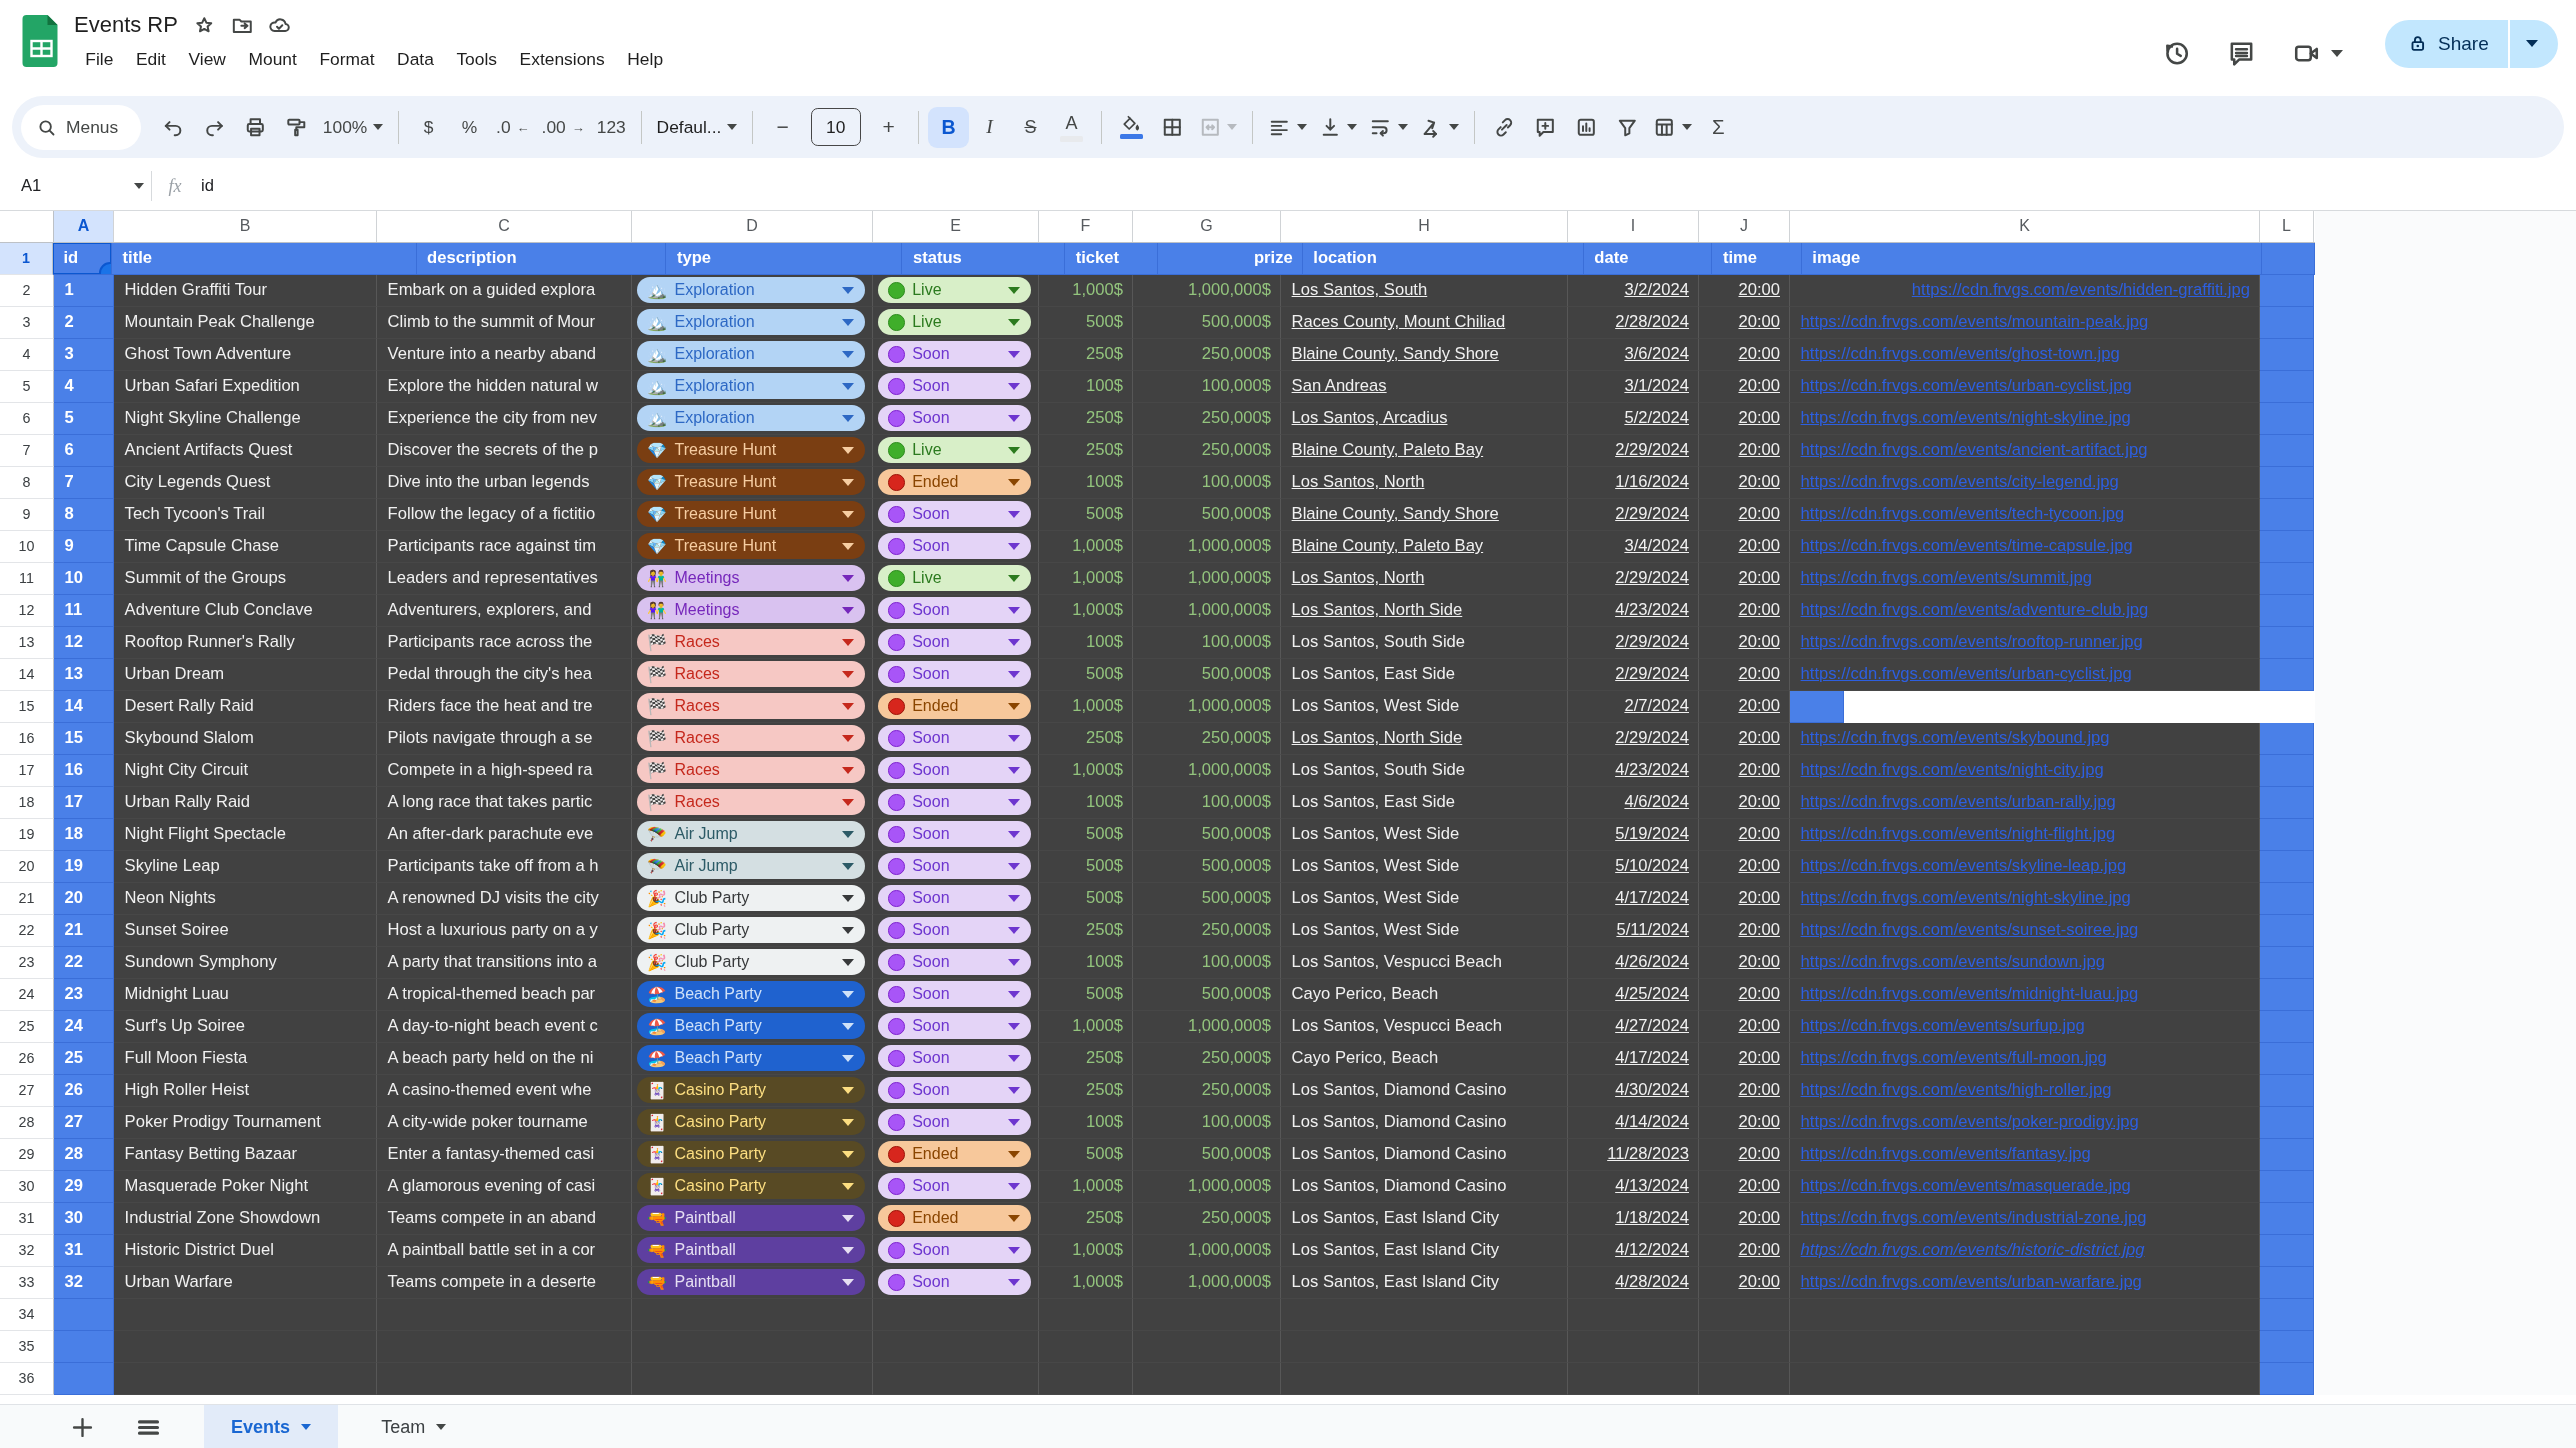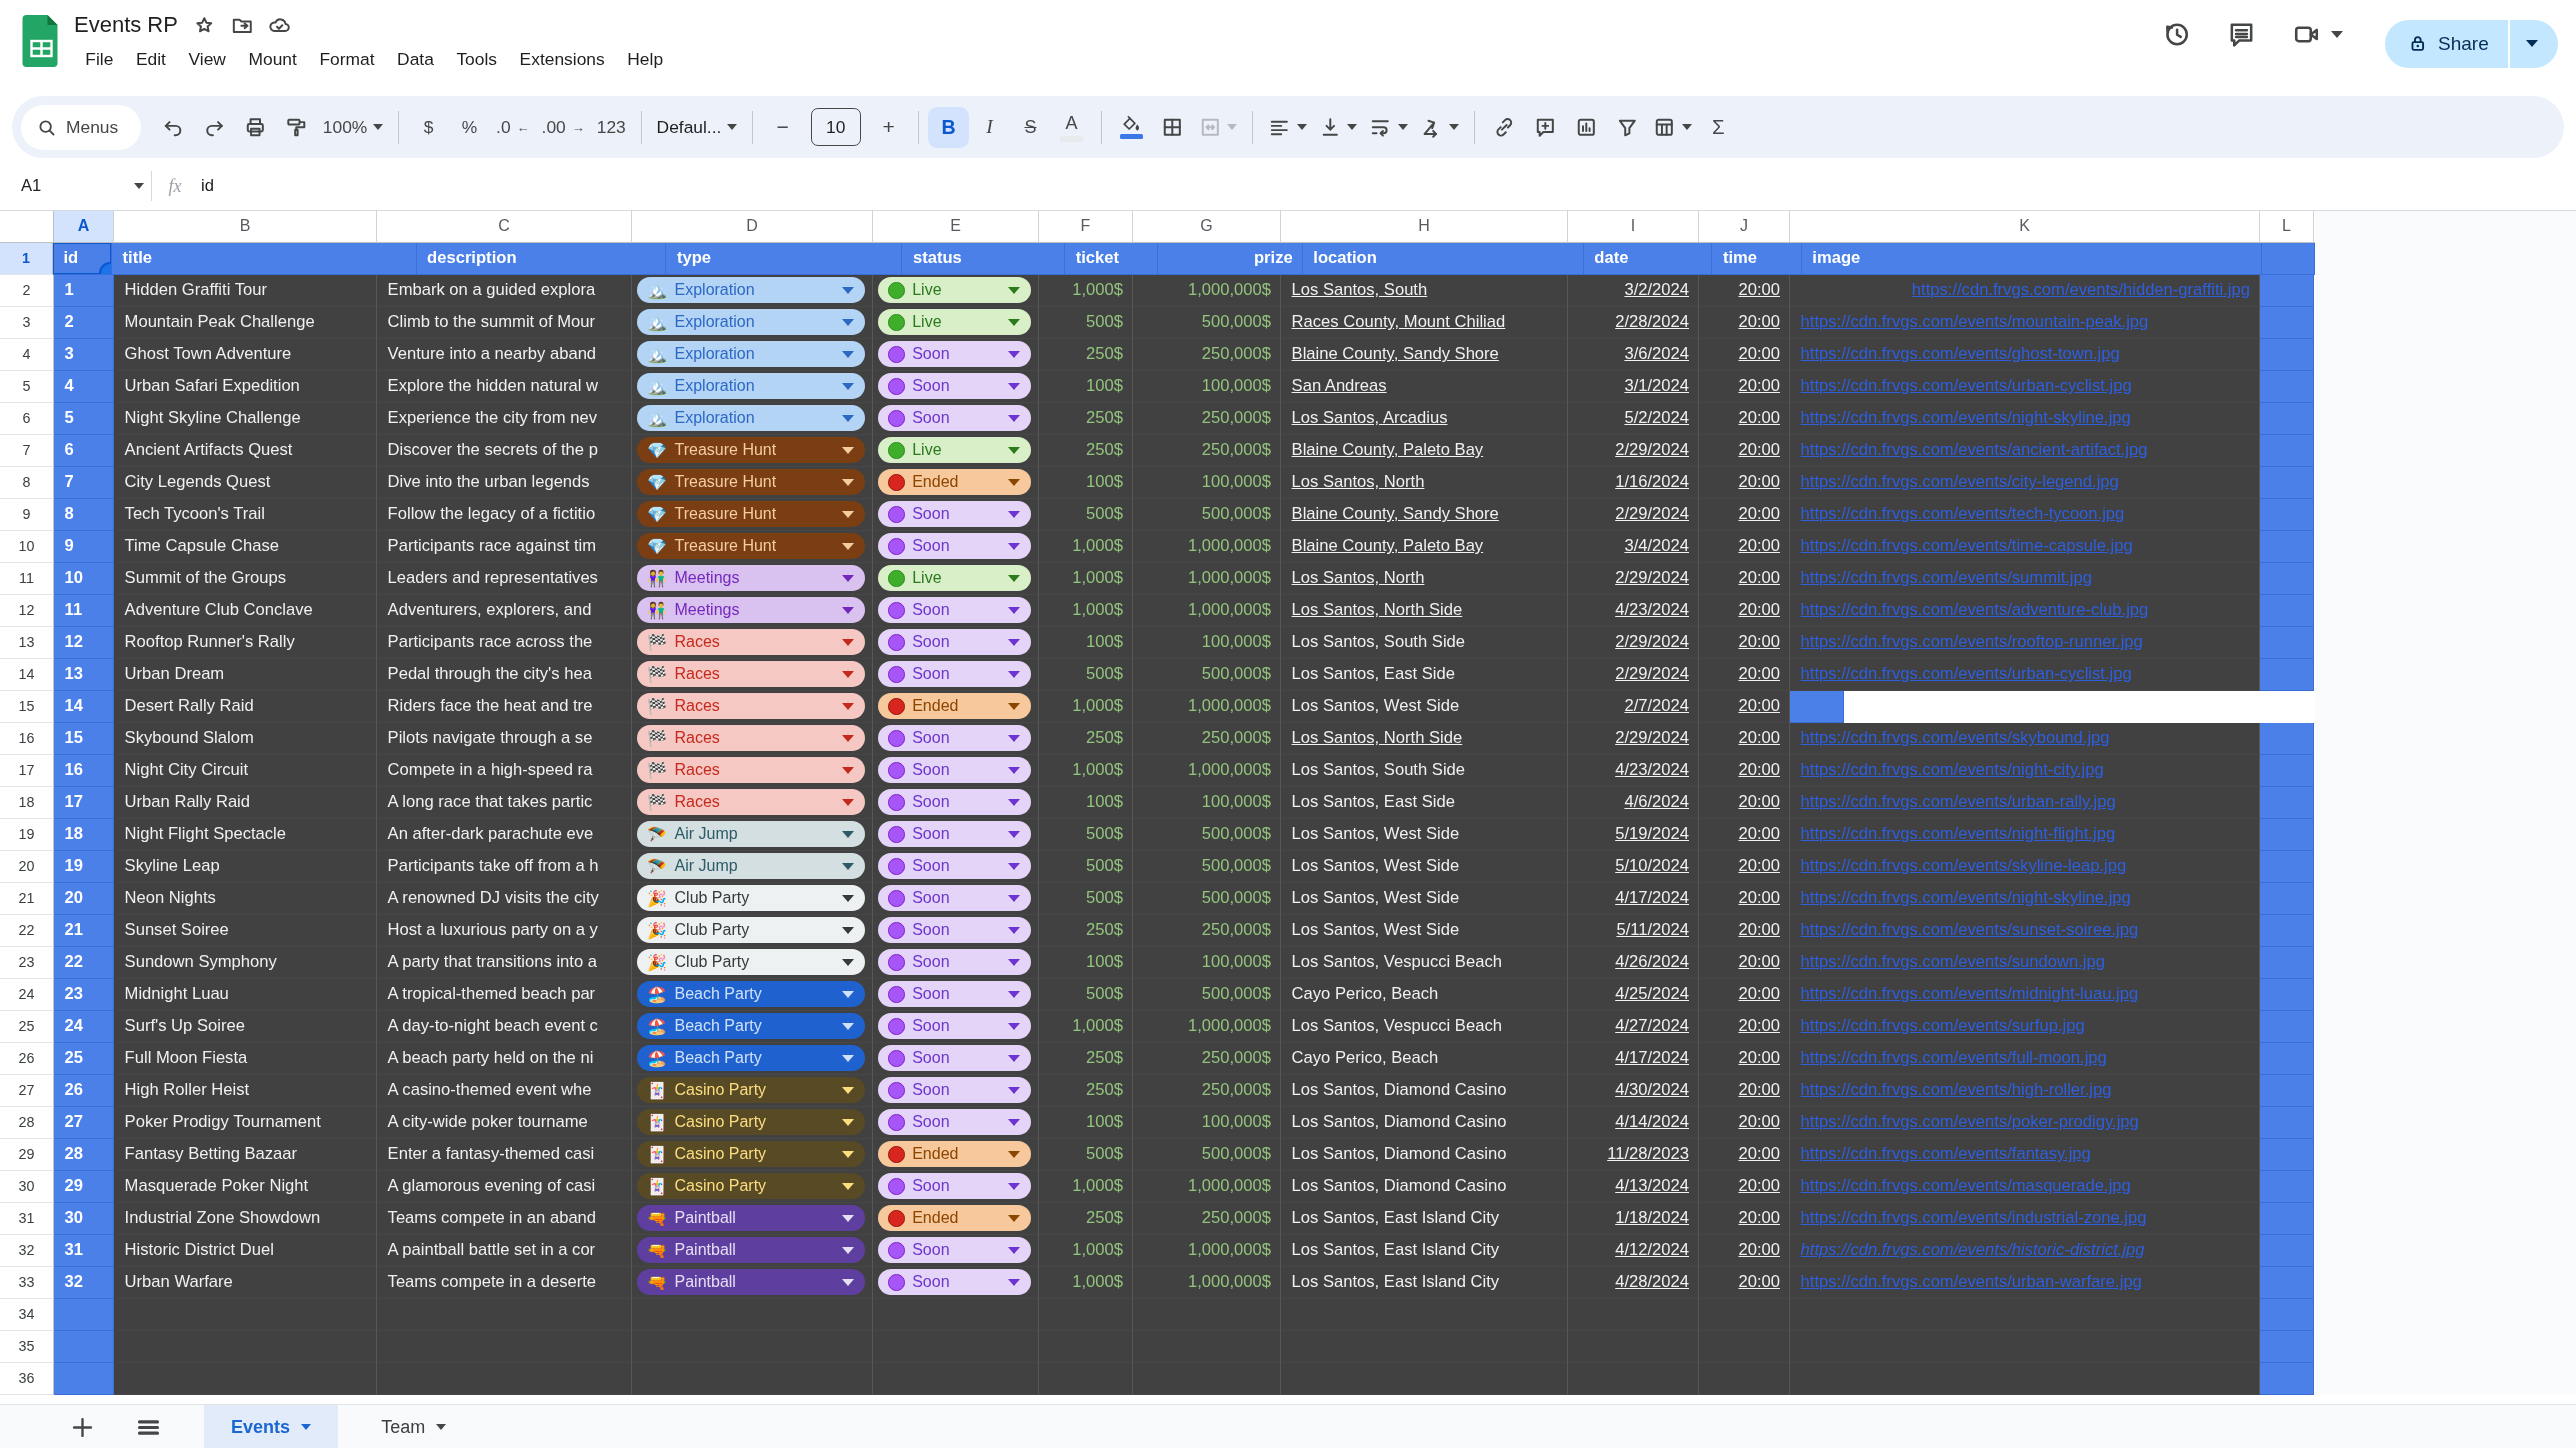--- a/index.html
+++ b/index.html
@@ -10,21 +10,21 @@
 
   
   .hdr{height:94px;display:flex;align-items:flex-start;padding:7.5px 18px 0 15px;box-sizing:border-box}
   .logo{width:41px;height:54px;margin:6px 12px 0 6px}
   .hdr-main{flex:0 1 auto}
   .title-row{display:flex;align-items:center;gap:15px;height:35px;margin-top:0}
   .doc-title{font-size:22px;color:#1f1f1f}
   .t-ico{width:22.6px;height:22.6px}
   .menu-row{display:flex;margin-top:1.5px}
   .menu-item{font-size:17.4px;color:#1f1f1f;padding:4.5px 11.3px;border-radius:7.5px;cursor:default}
-  .hdr-right{margin-left:auto;display:flex;align-items:flex-start;gap:36px;padding-top:12px}
+  .hdr-right{margin-left:auto;display:flex;align-items:flex-end;gap:36px;padding-top:12px}
   .hr-ico{width:29px;height:29px}
   .vid-group{display:flex;align-items:center;gap:10.6px}
   .caret{width:0;height:0;border-left:6px solid transparent;border-right:6px solid transparent;border-top:7.5px solid #444746}
   .share{height:48px;background:#c2e7fe;border-radius:24px;display:flex;align-items:center;
          padding:0 0 0 22.6px;color:#08315c;margin-left:6px}
   .share-label{font-size:19px;font-weight:500;color:#032e57;margin:0 19.6px 0 10.6px}
   .share-div{width:1.5px;height:48px;background:#ffffff}
   .share-caret{margin:0 19.6px 0 16.6px;border-top-color:#032e57}
 
   

